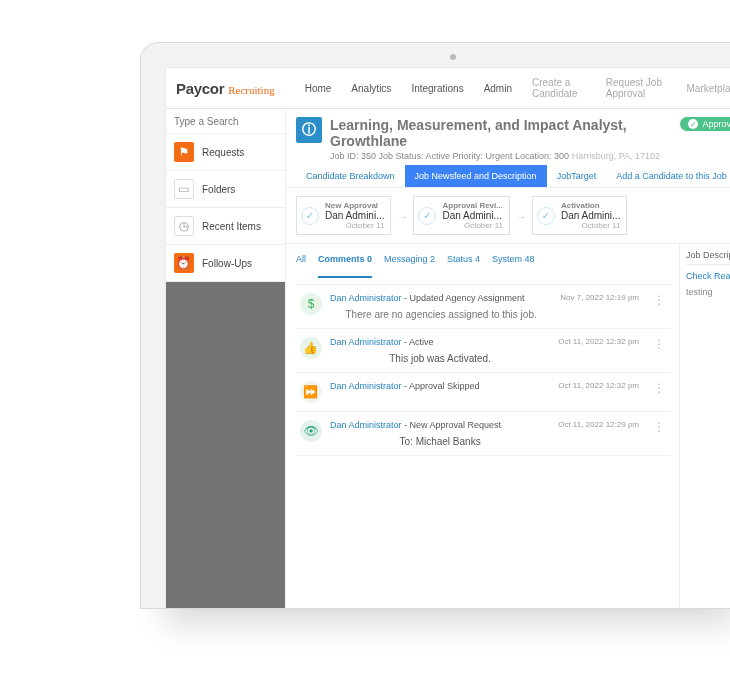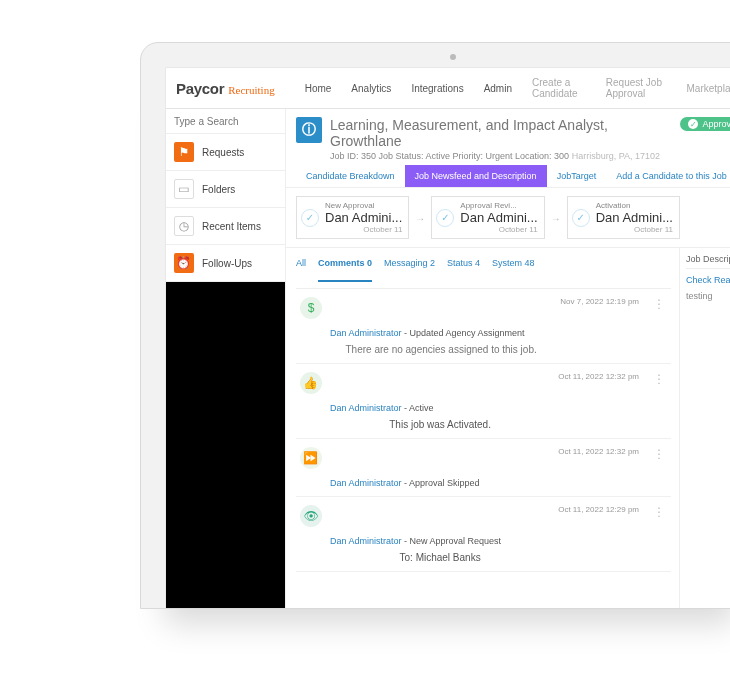--- a/index.html
+++ b/index.html
@@ -49,57 +49,57 @@
     color: #555;
     flex: 0 0 auto;
   }
   .brand { display:flex; align-items:baseline; gap:4px; margin-right:18px; }
   .brand-main { font-weight: 600; font-size: 15px; color:#444; letter-spacing:-0.3px;}
   .brand-sub  { font-family: cursive; font-size: 11px; color: #f06a12; }
   .navlink { padding: 3px 8px; cursor: pointer; color:#555; }
   .navlink.dim { color:#aaa; }
   .main { display:flex; flex:1 1 auto; overflow:hidden; }
   
-  .sidebar { width: 120px; flex:0 0 120px; border-right:1px solid #eee; background:#000000; }
+  .sidebar { width: 120px; flex:0 0 120px; border-right:1px solid #eee; background:#737373; }
   .search-row { display:flex; align-items:center; padding:6px 8px; border-bottom:1px solid #eee; background:#fff; }
   .search-row input { border:none; outline:none; font-size:10px; flex:1; background:transparent; color:#888;}
   .side-item { display:flex; align-items:center; gap:8px; padding:8px; font-size:10px; border-bottom:1px solid #eee; cursor:pointer; background:#fff;}
   .side-icon { width:20px; height:20px; display:flex; align-items:center; justify-content:center; border-radius:2px; font-size:12px;}
   .side-icon.orange { background:#f26c13; color:#fff; }
   .side-icon.plain  { color:#999; border:1px solid #ddd; }
   
   .content { flex:1; overflow:hidden; display:flex; flex-direction:column; }
   .job-header { display:flex; align-items:flex-start; gap:8px; padding:8px 10px 4px; }
   .info-badge { width:26px; height:26px; background:#2b8ec8; color:#fff; display:flex; align-items:center; justify-content:center; border-radius:2px; font-weight:700; font-size:14px; flex:0 0 auto;}
-  .job-title { font-size:14px; color:#777; font-weight:400; }
+  .job-title { font-size:14px; color:#777; font-weight:700; }
   .job-meta  { font-size:9px; color:#888; margin-top:2px;}
   .approve-pill { margin-left:auto; background:#4ec389; color:#fff; font-size:9px; border-radius:10px; padding:2px 8px; display:flex; align-items:center; gap:4px;}
   .approve-pill .dot{ width:10px;height:10px;border-radius:50%;background:#fff;color:#4ec389;font-size:8px;display:flex;align-items:center;justify-content:center;}
   .subtabs { display:flex; gap:0; padding:0 10px; font-size:9px; border-bottom:1px solid #eee;}
   .subtab { padding:6px 10px; color:#2a84c2; cursor:pointer; }
-  .subtab.active { background:#8b5cf6; color:#fff; }
+  .subtab.active { background:#3b82f6; color:#fff; }
   
   .chain { display:flex; align-items:center; gap:6px; padding:8px 10px; border-bottom:1px solid #eee;}
   .chain-card { border:1px solid #e0e0e0; padding:4px 6px 4px 4px; display:flex; align-items:center; gap:6px; font-size:8px;}
   .chain-card .ring{ width:18px;height:18px;border:1px solid #cfe7f5;border-radius:50%;display:flex;align-items:center;justify-content:center;color:#7cc2e8;font-size:10px;}
-  .chain-text .k{ color:#888;}
-  .chain-text .v{ color:#333; font-size:13px;}
+  .chain-text .k{ color:#888;font-weight:bold;}
+  .chain-text .v{ color:#333; font-size:10px;}
   .chain-text .d{ color:#aaa;text-align:right;}
   .chain-arrow{ color:#bbb; font-size:10px;}
   .two-col { display:flex; flex:1; overflow:hidden; }
   .feed-col { flex:1; padding:6px 8px 0 10px; overflow:hidden;}
   .right-col { width:80px; flex:0 0 80px; border-left:1px solid #eee; padding:6px 6px; font-size:9px; color:#888;}
   .right-col .hdr { font-size:9px; color:#666; border-bottom:1px solid #eee; padding-bottom:4px; margin-bottom:6px;}
   .right-col .link { color:#2a84c2; cursor:pointer; display:block; margin-bottom:6px;}
   .filter-tabs { display:flex; gap:12px; font-size:9px; padding:4px 0 6px; border-bottom:1px solid #eee;}
   .ft { color:#2a84c2; cursor:pointer;}
   .ft.sel { font-weight:600; border-bottom:2px solid #2a84c2; padding-bottom:12px;}
   .entry { display:flex; gap:8px; padding:8px 4px; border-bottom:1px solid #f0f0f0;}
   .entry .lead { width:22px;height:22px;border-radius:50%;display:flex;align-items:center;justify-content:center;font-size:12px;color:#fff;flex:0 0 auto;}
-  .entry .body { flex:1;margin-top:31px;}
+  .entry .body { flex:1;}
   .entry .line1 { font-size:9px;}
   .entry .line1 .who{ color:#2a84c2;}
   .entry .line1 .what{ color:#555;}
   .entry .ts { font-size:8px; color:#999; white-space:nowrap; padding-right:4px;}
   .entry .more { color:#bbb; font-size:12px; cursor:pointer; padding:0 2px;}
   .entry .sub { font-size:10px; color:#777; margin-top:6px;text-align:center;}
   .entry .sub.bold { font-weight:400; color:#555;}
   .lead.green  { background:#e8f4ea; color:#35b05b;}
   .lead.thumbs { background:#e8f4ea; color:#3da648;}
   .lead.ff     { background:#eef6ec; color:#4fb25a;}

